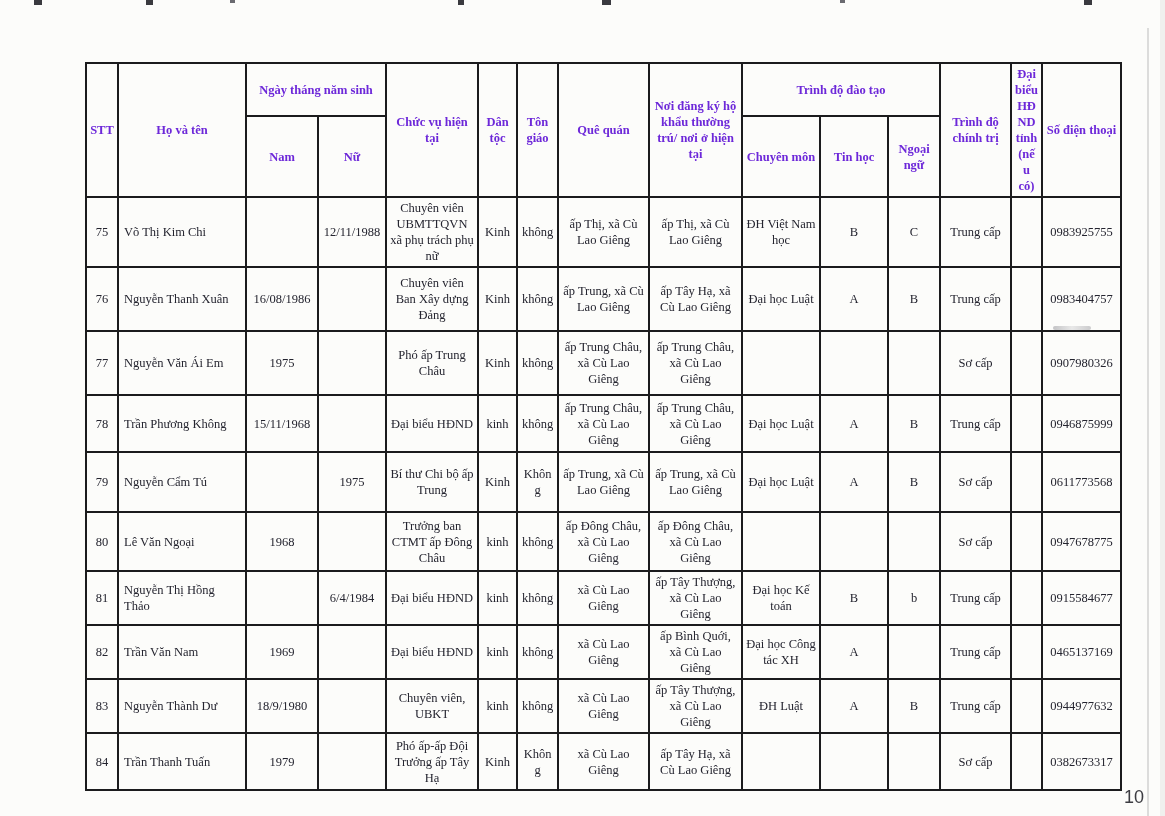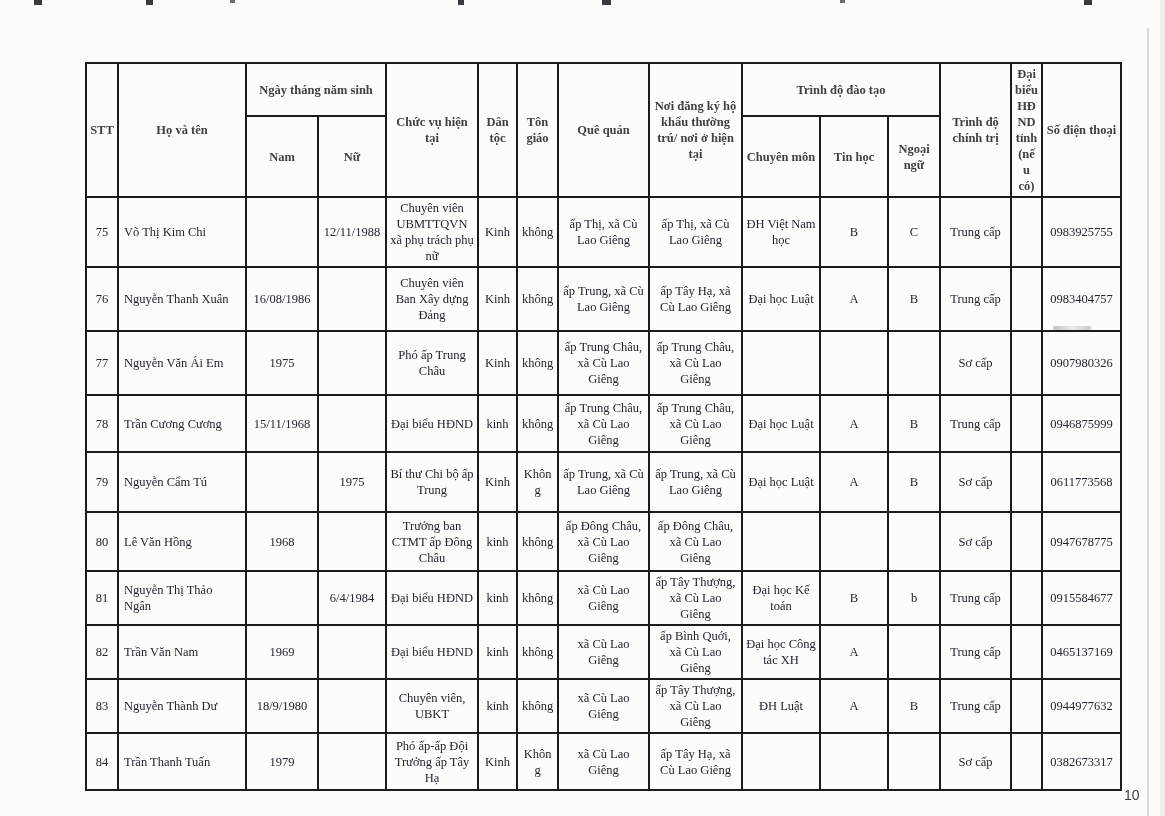--- a/index.html
+++ b/index.html
@@ -69,34 +69,34 @@
     vertical-align: middle;
     padding: 2px 3px;
     font-size: 12.5px;
     line-height: 1.28;
     color: #24242f;
     word-wrap: break-word;
     overflow: hidden;
   }
   .personnel th {
     font-weight: bold;
-    color: #404040;
+    color: #6d28d9;
     margin-left: 28px;
   }
   .personnel td.left {
     text-align: left;
     padding-left: 5px;
   }
   .hdr-row1 { height: 46px; }
   .hdr-row2 { height: 70px; }
   .page-number {
     position: absolute;
     left: 1124px;
     top: 787px;
-    font-size: 14px;
+    font-size: 18px;
     color: #3c3c42;
     font-family: "Liberation Sans", sans-serif;
   }
 </style>
 </head>
 <body>
 
 <div class="artifact a1"></div>
 <div class="artifact a2"></div>
 <div class="artifact a3"></div>
@@ -197,21 +197,21 @@
         <td>ấp Trung Châu, xã Cù Lao Giêng</td>
         <td></td>
         <td></td>
         <td></td>
         <td>Sơ cấp</td>
         <td></td>
         <td>0907980326</td>
       </tr>
       <tr style="height: 57px;">
         <td>78</td>
-        <td class="left">Trần Cương Cương</td>
+        <td class="left">Trần Phương Không</td>
         <td>15/11/1968</td>
         <td></td>
         <td>Đại biểu HĐND</td>
         <td>kinh</td>
         <td>không</td>
         <td>ấp Trung Châu, xã Cù Lao Giêng</td>
         <td>ấp Trung Châu, xã Cù Lao Giêng</td>
         <td>Đại học Luật</td>
         <td>A</td>
         <td>B</td>
@@ -231,38 +231,38 @@
         <td>ấp Trung, xã Cù Lao Giêng</td>
         <td>Đại học Luật</td>
         <td>A</td>
         <td>B</td>
         <td>Sơ cấp</td>
         <td></td>
         <td>0611773568</td>
       </tr>
       <tr style="height: 59px;">
         <td>80</td>
-        <td class="left">Lê Văn Hồng</td>
+        <td class="left">Lê Văn Ngoại</td>
         <td>1968</td>
         <td></td>
         <td>Trưởng ban CTMT ấp Đông Châu</td>
         <td>kinh</td>
         <td>không</td>
         <td>ấp Đông Châu, xã Cù Lao Giêng</td>
         <td>ấp Đông Châu, xã Cù Lao Giêng</td>
         <td></td>
         <td></td>
         <td></td>
         <td>Sơ cấp</td>
         <td></td>
         <td>0947678775</td>
       </tr>
       <tr style="height: 53px;">
         <td>81</td>
-        <td class="left">Nguyễn Thị Thảo Ngân</td>
+        <td class="left">Nguyễn Thị Hồng Thảo</td>
         <td></td>
         <td>6/4/1984</td>
         <td>Đại biểu HĐND</td>
         <td>kinh</td>
         <td>không</td>
         <td>xã Cù Lao Giêng</td>
         <td>ấp Tây Thượng, xã Cù Lao Giêng</td>
         <td>Đại học Kế toán</td>
         <td>B</td>
         <td>b</td>

